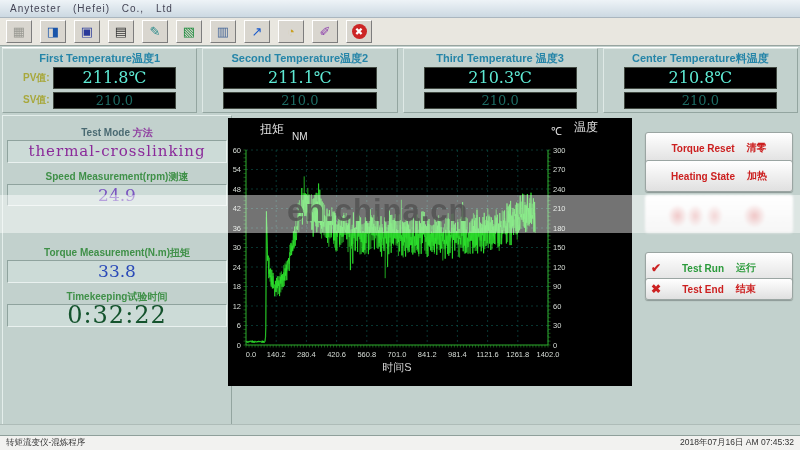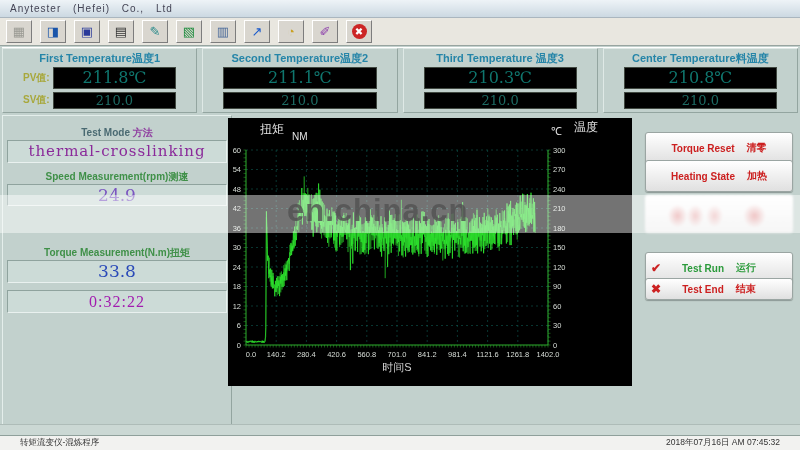--- a/index.html
+++ b/index.html
@@ -41,41 +41,41 @@
     flex:1; position:relative; box-sizing:border-box;
     border:1px solid; border-color:#dfe9e6 #93a5a0 #93a5a0 #dfe9e6; padding:2px 20px 0;
   }
   .temp-title{text-align:center; font-size:11px; font-weight:bold; color:#2585a8; height:14px;}
   .disp-row{display:flex; align-items:center; justify-content:center; margin-top:2px;}
   .disp-label{font-size:10px; font-weight:bold; color:#a8a83c; white-space:nowrap; margin-right:3px;}
   .display{
     flex:1; max-width:152px; background:#000; border:1px solid #404840;
     text-align:center; font-family:"DejaVu Serif", serif; overflow:hidden;
   }
-  .display.pv{height:20px; line-height:20px; font-size:16px; color:#0f766e;}
+  .display.pv{height:20px; line-height:20px; font-size:16px; color:#5eead4;}
   .display.sv{height:15px; line-height:15px; font-size:13px; color:#1d6b63; margin-top:1px;}
   
   #left-panel{
     position:absolute; left:2px; top:115px; width:230px; bottom:24px;
     border:1px solid; border-color:#e4eeeb #93a5a0 #93a5a0 #e4eeeb;
     box-sizing:border-box; padding-top:10px;
   }
   .fgroup{text-align:center;}
   .flabel{font-size:10px; font-weight:bold; height:13px;}
   .flabel .en{color:#4a6a72;} .flabel .zh{color:#9040a0;}
   .fgroup.green .en,.fgroup.green .zh{color:#3f9048;}
   .vbox{
     margin:1px 4px 7px; background:#ccdbd7; text-align:center;
     border:1px solid; border-color:#8fa39e #e9f1ef #e9f1ef #8fa39e;
     font-family:"DejaVu Serif", serif;
   }
   .vbox.mode{height:21px; line-height:21px; font-size:15px; color:#8a2a9a; letter-spacing:1px;}
   .vbox.speed{height:20px; line-height:20px; font-size:17px; color:#7a55c0; margin-bottom:40px;}
   .vbox.torque{height:21px; line-height:21px; font-size:17px; color:#2a4ab8;}
-  .vbox.time{height:21px; line-height:21px; font-size:16px; color:#a21caf; letter-spacing:1px;font-family:Liberation Serif, serif;}
+  .vbox.time{height:21px; line-height:21px; font-size:24px; color:#14532d; letter-spacing:1px;}
   
   #chart{
     position:absolute; left:228px; top:118px; width:404px; height:268px;
     background:#000;
   }
   
   #right-panel{position:absolute; left:638px; top:115px; width:160px; bottom:24px;}
   .btn{
     position:absolute; left:7px; width:148px; height:32px; box-sizing:border-box;
     background:linear-gradient(#ffffff,#e0e0e0);
@@ -108,21 +108,21 @@
     color:rgba(82,82,82,0.82); letter-spacing:1px;
   }
   
   #bottom-strip{
     position:absolute; left:0; right:0; bottom:14px; height:10px;
     background:#cbd8d4; border-top:1px solid #aebcb8; border-bottom:1px solid #8fa09b;
   }
   #statusbar{
     position:absolute; left:0; right:0; bottom:0; height:14px;
     background:#f2f2f0; display:flex; justify-content:space-between; align-items:center;
-    padding:0 20px; font-size:8.5px; color:#333;
+    padding:0 6px; font-size:8.5px; color:#333;
   }
 </style>
 </head>
 <body>
 
 <div id="window">
 
   <div id="titlebar">
     <span>Anytester  (Hefei)  Co.,  Ltd</span>
   </div>
@@ -211,20 +211,21 @@
     </div>
     <div class="fgroup green">
       <div class="flabel"><span class="en">Speed Measurement(rpm)</span><span class="zh">测速</span></div>
       <div class="vbox speed">24.9</div>
     </div>
     <div class="fgroup green">
       <div class="flabel"><span class="en">Torque Measurement(N.m)</span><span class="zh">扭矩</span></div>
       <div class="vbox torque">33.8</div>
     </div>
     <div class="fgroup green">
+      <div class="flabel"><span class="en">Timekeeping</span><span class="zh">试验时间</span></div>
       <div class="vbox time">0:32:22</div>
     </div>
   </div>
 
   <div id="chart">
     <svg id="chart-svg" width="404" height="268" viewBox="0 0 404 268">
         <line x1="48.2" y1="32" x2="48.2" y2="227" stroke="#0d5a52" stroke-width="0.6" stroke-dasharray="2,3"></line>
         <line x1="78.4" y1="32" x2="78.4" y2="227" stroke="#0d5a52" stroke-width="0.6" stroke-dasharray="2,3"></line>
         <line x1="108.6" y1="32" x2="108.6" y2="227" stroke="#0d5a52" stroke-width="0.6" stroke-dasharray="2,3"></line>
         <line x1="138.8" y1="32" x2="138.8" y2="227" stroke="#0d5a52" stroke-width="0.6" stroke-dasharray="2,3"></line>

